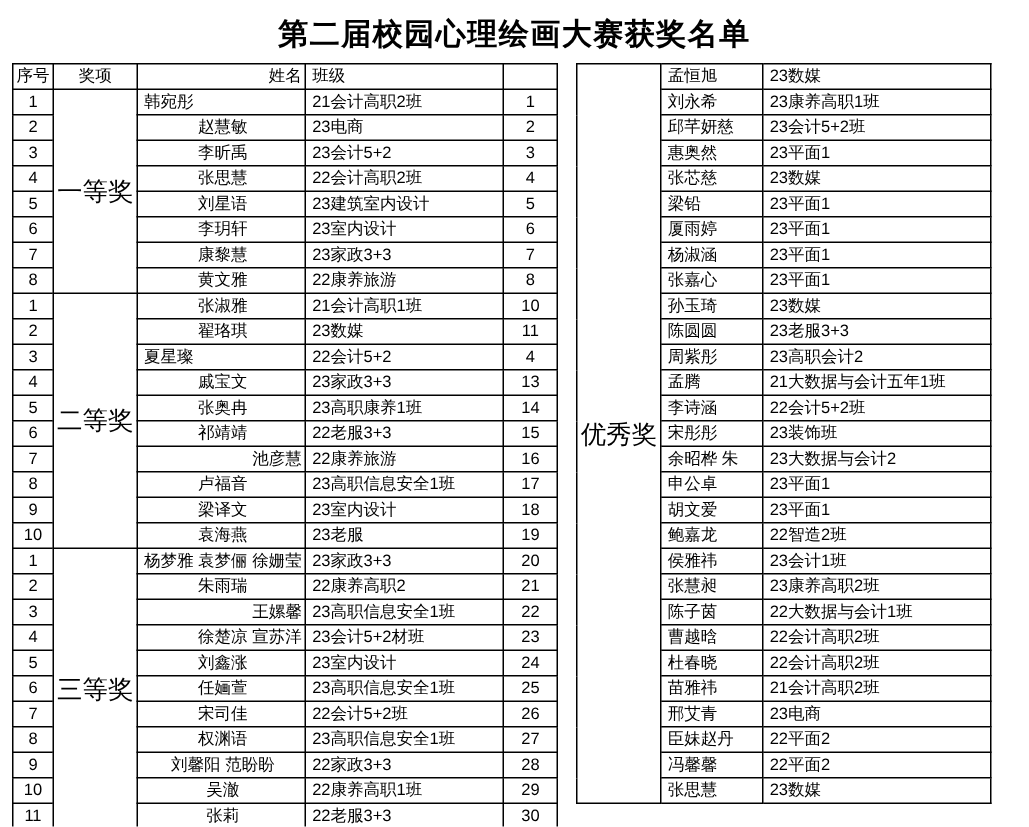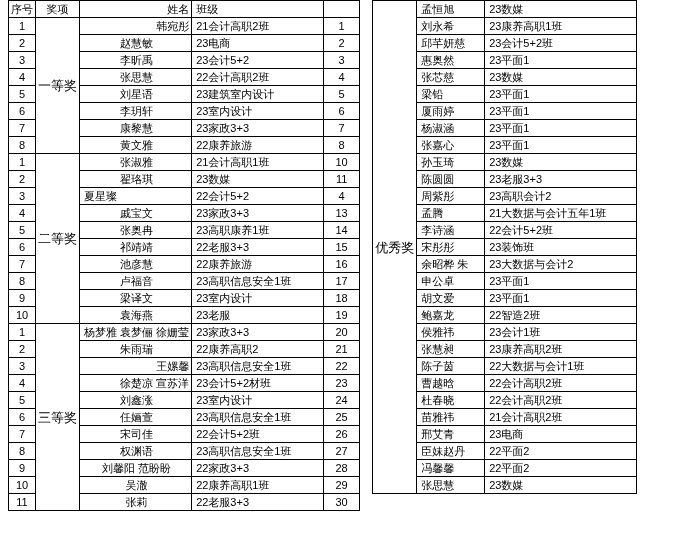--- a/index.html
+++ b/index.html
@@ -60,44 +60,45 @@
   .c-num { width: 26px; }
   .c-prize { width: 38px; }
   .c-name { width: 108px; text-align: right; padding-left: 4px; }
   .c-class { width: 132px; text-align: left; padding-left: 4px; }
   .c-idx { width: 36px; }
   .gap { width: 12px; }
   .r-prize { width: 44px; }
   .r-name { width: 68px; text-align: left; padding-left: 4px; margin-left: 43px; }
   .r-class { width: 152px; text-align: left; padding-left: 4px; }
   .vert-label {
-    font-size: 13px;
+    font-size: 17px;
   }
 </style>
 </head>
 <body>
 
 <div id="page">
 
+  <div class="title">第二届校园心理绘画大赛获奖名单</div>
 
   <div class="tables">
 
     <table>
       <tbody id="left-body">
           <tr class="hdr">
             <td class="c-num">序号</td>
             <td class="c-prize">奖项</td>
             <td class="c-name">姓名</td>
             <td class="c-class">班级</td>
             <td class="c-idx"></td>
           </tr>
           <tr>
             <td class="c-num">1</td>
             <td class="c-prize vert-label" rowspan="8">一等奖</td>
-            <td class="c-name" style="text-align: right;">韩宛彤</td>
+            <td class="c-name" style="text-align: left;">韩宛彤</td>
             <td class="c-class">21会计高职2班</td>
             <td class="c-idx">1</td>
           </tr>
           <tr>
             <td class="c-num">2</td>
             <td class="c-name" style="text-align: center;">赵慧敏</td>
             <td class="c-class">23电商</td>
             <td class="c-idx">2</td>
           </tr>
           <tr>
@@ -168,21 +169,21 @@
             <td class="c-idx">14</td>
           </tr>
           <tr>
             <td class="c-num">6</td>
             <td class="c-name" style="text-align: center;">祁靖靖</td>
             <td class="c-class">22老服3+3</td>
             <td class="c-idx">15</td>
           </tr>
           <tr>
             <td class="c-num">7</td>
-            <td class="c-name" style="text-align: center;">池彦慧</td>
+            <td class="c-name" style="text-align: right;">池彦慧</td>
             <td class="c-class">22康养旅游</td>
             <td class="c-idx">16</td>
           </tr>
           <tr>
             <td class="c-num">8</td>
             <td class="c-name" style="text-align: center;">卢福音</td>
             <td class="c-class">23高职信息安全1班</td>
             <td class="c-idx">17</td>
           </tr>
           <tr>

